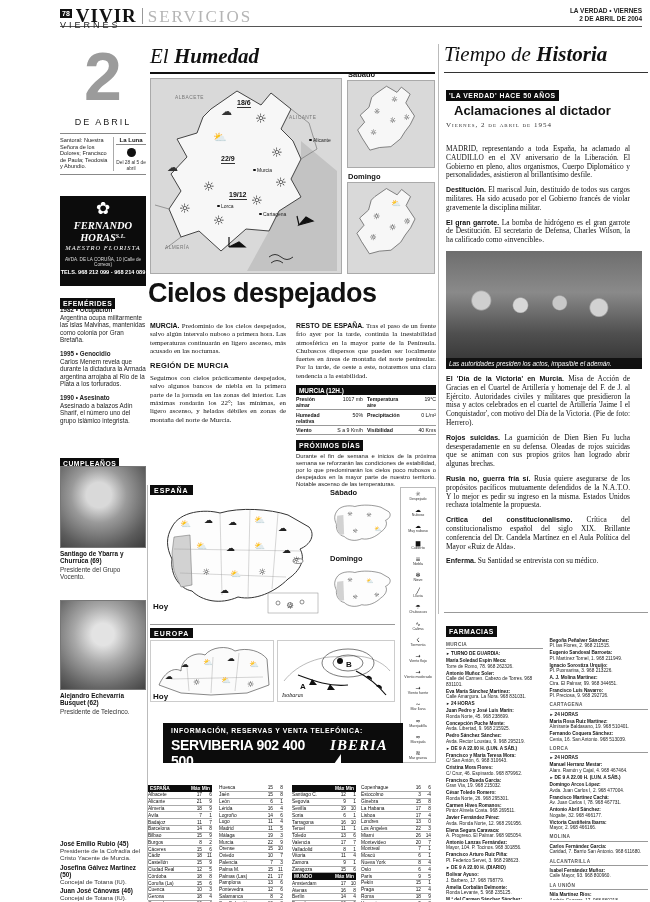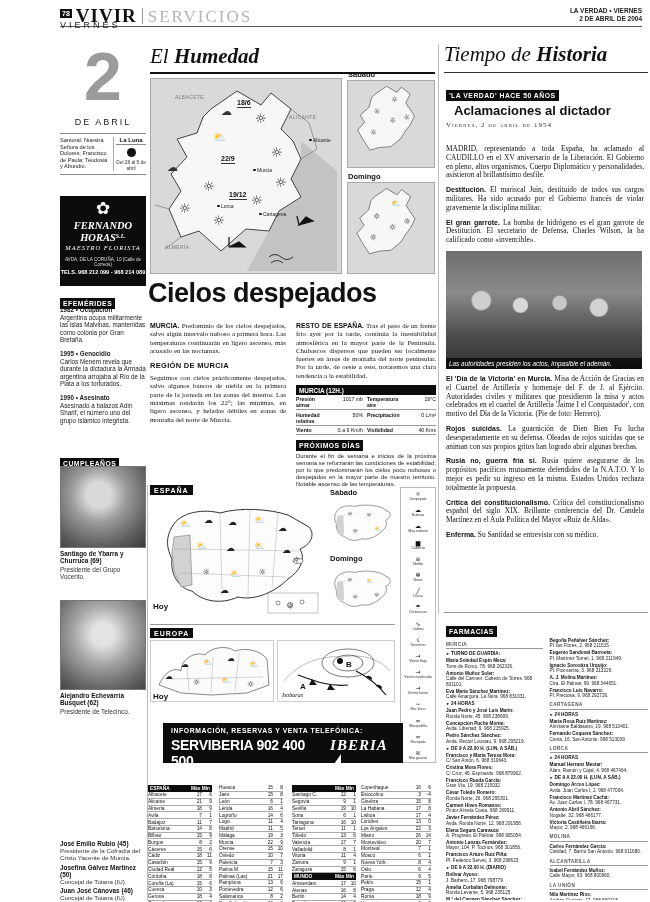--- a/index.html
+++ b/index.html
@@ -110,21 +110,21 @@
   .trow{display:flex;border-bottom:.5px solid #aaa;padding:.4px 0;}
   .tn{flex:1;overflow:hidden;white-space:nowrap;} .tv{width:10px;text-align:right;}
   
   .hist-h{position:absolute;left:444px;top:42px;width:204px;border-bottom:1px solid #333;padding-bottom:5px;
           font:italic 21px "Liberation Serif",serif;}
   .hist-h .t2{font-weight:bold;}
   .hban{position:absolute;left:446px;top:84px;}
   .hist-body{position:absolute;left:446px;top:99px;width:200px;}
   .hhl{font:bold 13px "Liberation Sans",sans-serif;margin:4px 0 3px 8px;}
   .hdate{font:7px "Liberation Serif",serif;letter-spacing:1px;color:#333;margin-bottom:16px;font-variant:small-caps;}
-  .hp{font:7.4px "Liberation Serif",serif;line-height:8.8px;text-align:justify;margin:0 2px 6px 0;}
+  .hp{font:7.4px "Liberation Serif",serif;line-height:8.8px;text-align:justify;margin:0 16px 6px 0;}
   .hp b{font-family:"Liberation Sans",sans-serif;font-size:7px;}
   .hphoto{width:196px;height:118px;margin:2px 0 6px 0;position:relative;
      background:
        radial-gradient(circle at 18% 42%,#cfcfcf 0 5%,transparent 6%),
        radial-gradient(circle at 38% 46%,#d8d8d8 0 5%,transparent 6%),
        radial-gradient(circle at 58% 44%,#c8c8c8 0 5%,transparent 6%),
        radial-gradient(circle at 78% 48%,#d2d2d2 0 5%,transparent 6%),
        linear-gradient(180deg,#6e6e6e 0%,#8a8a8a 35%,#4f4f4f 70%,#303030 100%);}
   .hcap{position:absolute;left:0;right:0;bottom:0;background:rgba(10,10,10,.85);color:#fff;
         font:italic 6.4px "Liberation Sans",sans-serif;padding:2px 3px;}

